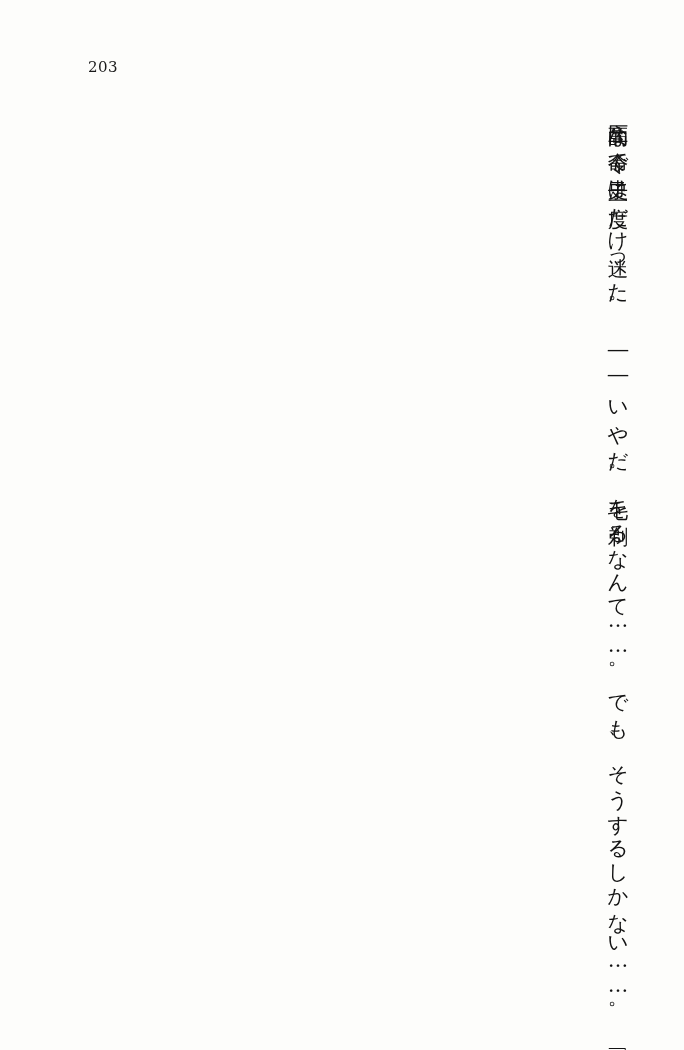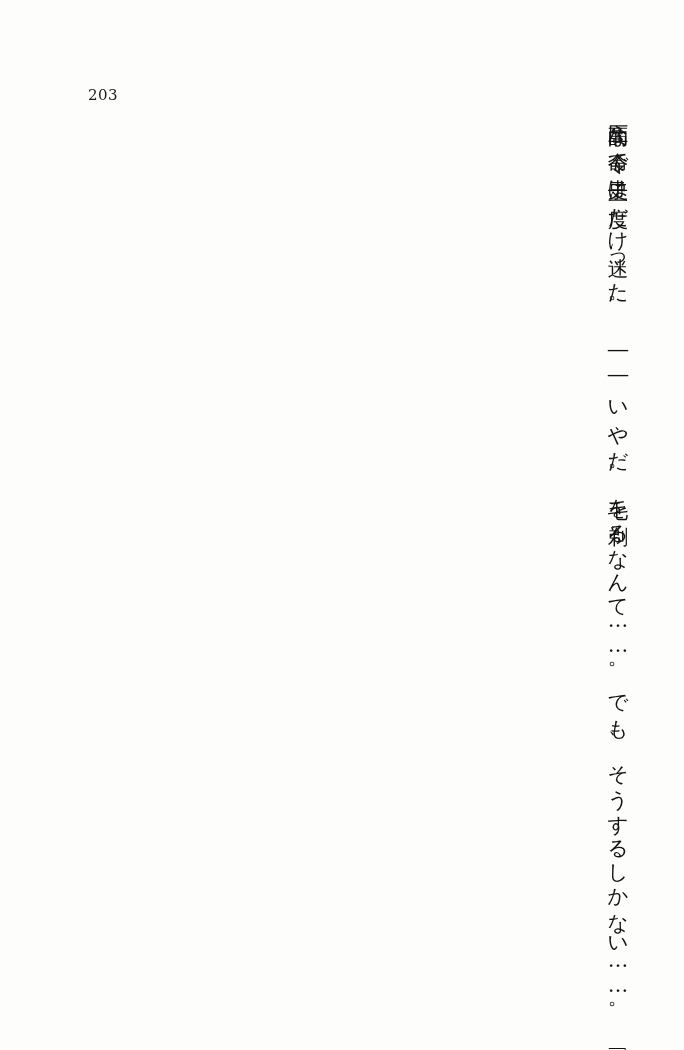--- a/index.html
+++ b/index.html
@@ -25,21 +25,20 @@
   }
 
   #page-number {
     position: absolute;
     left: 88px;
     top: 58px;
     font-size: 15px;
     color: #1a1a1a;
     letter-spacing: 0.5px;
     font-family: "DejaVu Serif", serif;
-    margin-top: 28px;
   }
 
   
   #textblock {
     position: absolute;
     top: 108px;
     right: 56px;
     height: 870px;
     width: 560px;
     display: flex;

